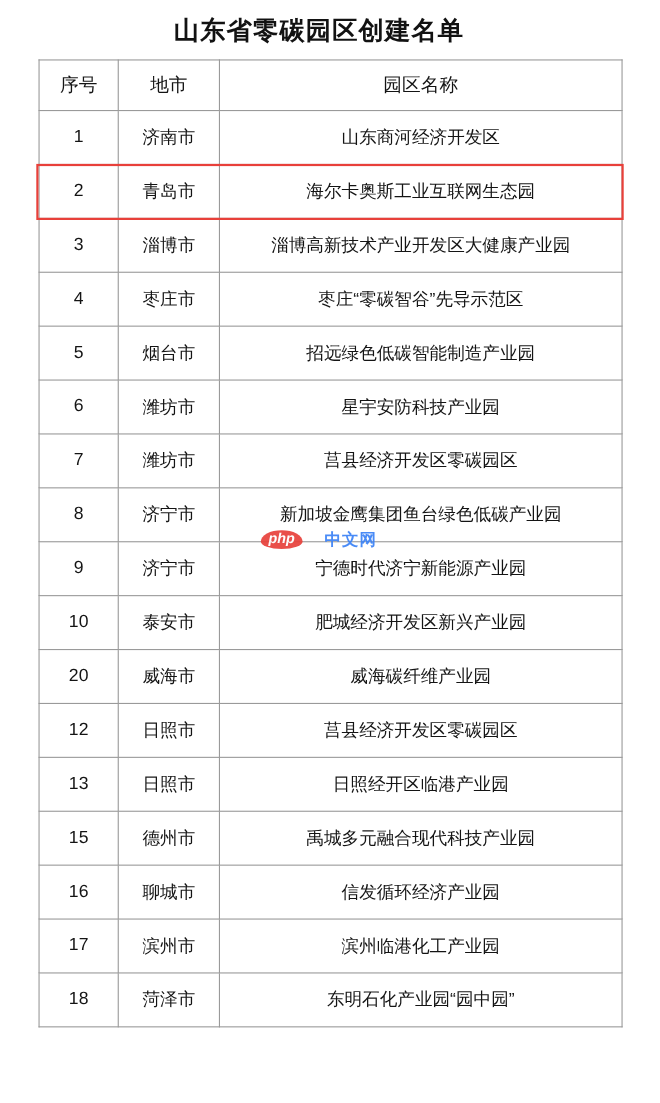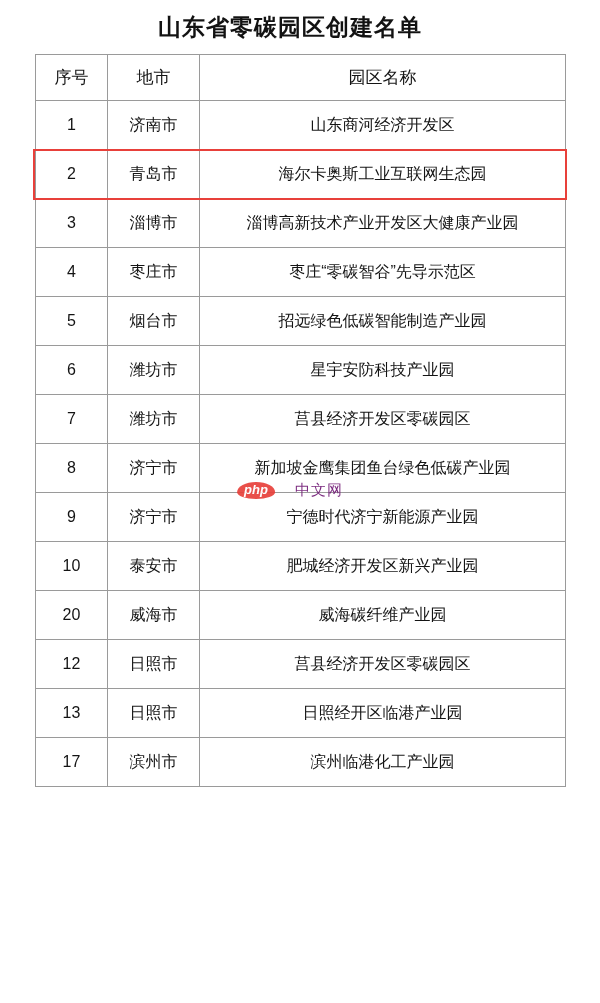--- a/index.html
+++ b/index.html
@@ -90,23 +90,23 @@
     color: #ffffff;
     font-size: 13px;
     font-weight: bold;
     font-style: italic;
     border-radius: 50% 50% 50% 50% / 60% 60% 40% 40%;
     padding: 1px 7px 2px 7px;
     line-height: 14px;
     letter-spacing: 0px;
   }
   .wm-text {
-    color: #701a75;
+    color: #3b82f6;
     font-size: 15px;
-    font-weight: normal;
+    font-weight: bold;
     letter-spacing: 1px;
   }
 </style>
 </head>
 <body>
 
 <div class="page">
 
   <div class="doc-title">山东省零碳园区创建名单</div>
 
@@ -184,23 +184,38 @@
           <td class="idx">12</td>
           <td class="city">日照市</td>
           <td class="name">莒县经济开发区零碳园区</td>
         </tr>
         <tr>
           <td class="idx">13</td>
           <td class="city">日照市</td>
           <td class="name">日照经开区临港产业园</td>
         </tr>
         <tr>
+          <td class="idx">15</td>
+          <td class="city">德州市</td>
+          <td class="name">禹城多元融合现代科技产业园</td>
+        </tr>
+        <tr>
+          <td class="idx">16</td>
+          <td class="city">聊城市</td>
+          <td class="name">信发循环经济产业园</td>
+        </tr>
+        <tr>
           <td class="idx">17</td>
           <td class="city">滨州市</td>
           <td class="name">滨州临港化工产业园</td>
+        </tr>
+        <tr>
+          <td class="idx">18</td>
+          <td class="city">菏泽市</td>
+          <td class="name">东明石化产业园“园中园”</td>
         </tr>
       </tbody>
     </table>
 
     <div class="highlight-box" id="highlight-box" style="top: 94.5px; height: 51px; border-color: rgb(232, 64, 58);"></div>
   </div>
 
   <div class="watermark" id="watermark" style="top: 480.5px;">
     <span class="wm-badge">php</span>
     <span class="wm-text">中文网</span>

